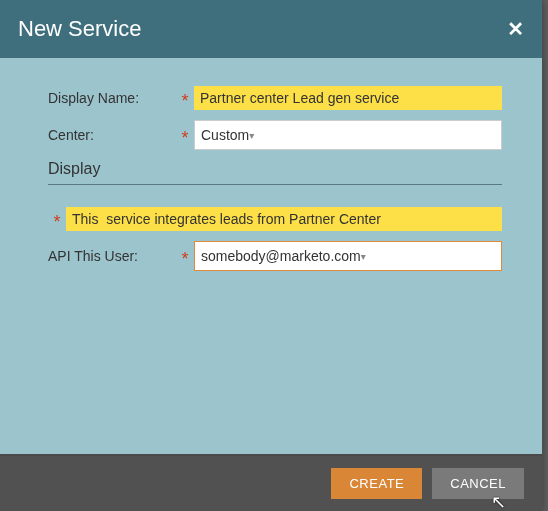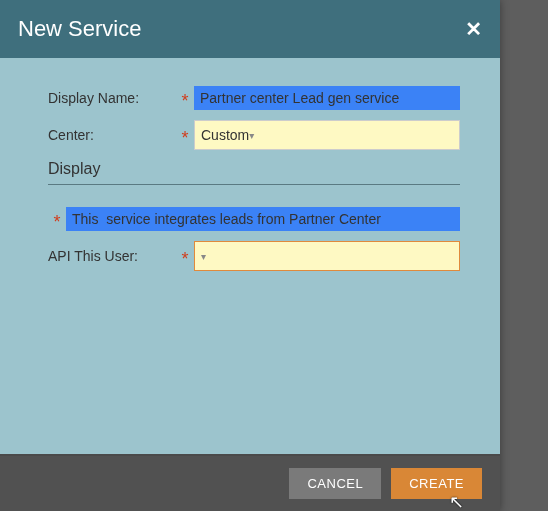--- a/index.html
+++ b/index.html
@@ -8,21 +8,21 @@
       padding: 0;
     }
     body {
       font-family: Arial, sans-serif;
       background: #5e5e5e;
       width: 548px;
       height: 511px;
       overflow: hidden;
     }
     .dialog {
-      width: 500px;
+      width: 542px;
       height: 511px;
       display: flex;
       flex-direction: column;
       box-shadow: 0 0 8px rgba(0,0,0,0.4);
     }
     .dialog-header {
       background: #3f6f7d;
       color: #fff;
       padding: 16px 18px;
       display: flex;
@@ -59,31 +59,31 @@
       color: #d13e1e;
       font-size: 18px;
       width: 18px;
       text-align: center;
       line-height: 1;
       position: relative;
       top: 3px;
     }
     .form-input {
       flex: 1;
-      background: #3b82f6;
+      background: #fde047;
       border: none;
       padding: 4px 6px;
       font-size: 14px;
       color: #333;
       height: 24px;
       outline: none;
     }
     .form-select {
       flex: 1;
-      background: #fef9c3;
+      background: #ffffff;
       border: 1px solid #ccc;
       padding: 14px 6px;
       font-size: 14px;
       color: #333;
       height: 26px;
       display: flex;
       align-items: center;
       cursor: pointer;
     }
     .form-select.active {
@@ -174,27 +174,28 @@
 
         <div class="form-row">
           <div class="required-mark">*</div>
           <input class="form-input" type="text" value="This  service integrates leads from Partner Center" style="">
         </div>
 
         <div class="form-row">
           <div class="form-label">API This User:</div>
           <div class="required-mark">*</div>
           <div class="form-select active">
+            <span>somebody@marketo.com</span>
             <span class="chevron-down">▾</span>
           </div>
         </div>
 
       </div>
     </div>
 
   </div>
 
   <div class="dialog-footer thin-border">
+    <button class="btn btn-create">CREATE</button>
     <button class="btn btn-cancel">CANCEL</button>
-    <button class="btn btn-create">CREATE</button>
     <span class="cursor">↖</span>
   </div>
 </div>
 
 </body></html>

